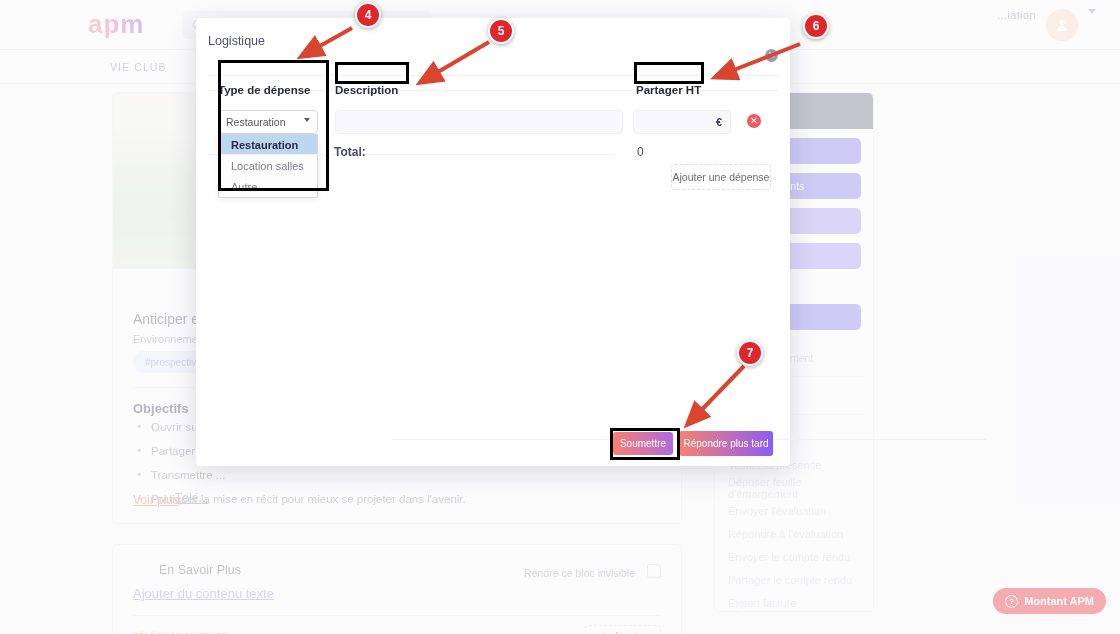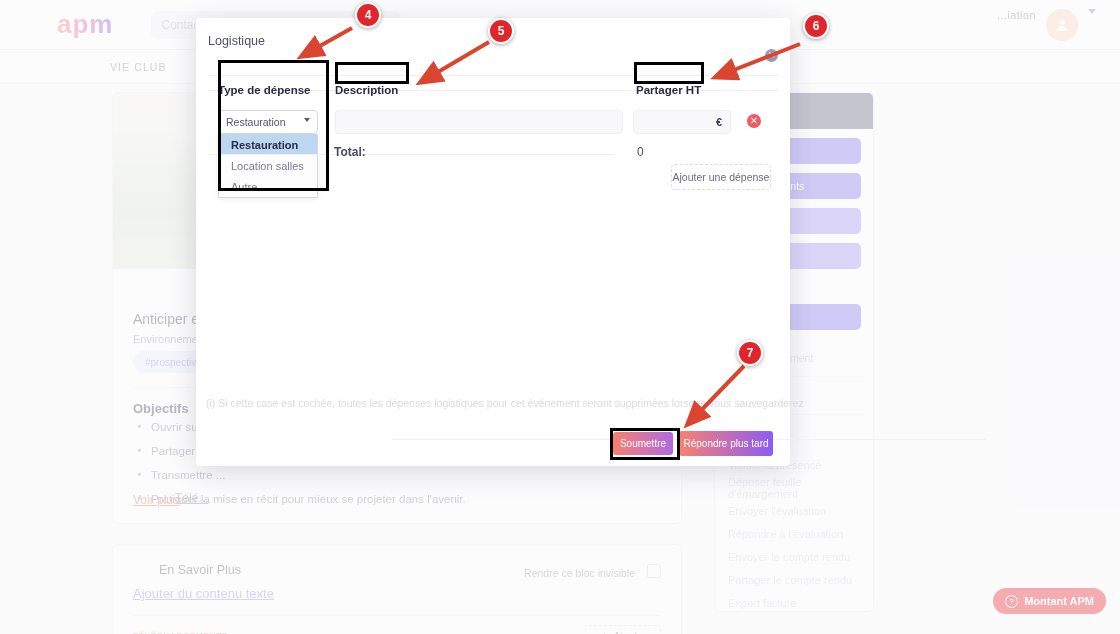--- a/index.html
+++ b/index.html
@@ -13,21 +13,21 @@
 
   
   .bg-layer { position:absolute; inset:0; }
 
   .topbar {
     position:absolute; left:0; top:0; width:1120px; height:50px;
     background:#ffffff; border-bottom:1px solid #ececf2;
     display:flex; align-items:center;
   }
   .logo {
-    margin-left:57px; font-size:26px; font-weight:700; letter-spacing:1px;
+    margin-left:88px; font-size:26px; font-weight:700; letter-spacing:1px;
     background: linear-gradient(90deg,#f98a7a 0%, #e86bb0 45%, #8b5cf6 100%);
     -webkit-background-clip:text; background-clip:text; color:transparent;
     font-family:"Liberation Sans", sans-serif;
   }
   .topsearch {
     margin-left:38px; width:250px; height:28px; border-radius:6px;
     background:#f4f4f8; color:#b9b9c6; font-size:12px;
     display:flex; align-items:center; padding:0 10px;
   }
   .top-right { margin-left:auto; display:flex; gap:10px; padding-right:24px; }
@@ -321,21 +321,20 @@
     </div>
 
     <div class="rowline"></div>
     <div class="foot-hr"></div>
   </div>
 
   <div class="total-lab">Total:</div>
   <div class="total-val">0</div>
   <div class="add-exp">Ajouter une dépense</div>
 
-  <div class="chk-hint">(i) Si cette case est cochée, toutes les dépenses logistiques pour cet événement seront supprimées lorsque vous sauvegarderez</div>
 
   <div class="btn-soumettre">Soumettre</div>
   <div class="btn-plustard">Répondre plus tard</div>
 
   <svg class="ann-svg">
     <defs>
       <marker id="ah" markerWidth="7" markerHeight="7" refX="5.4" refY="3" orient="auto">
         <path d="M0,0 L7,3 L0,6 z" fill="#d9452f"></path>
       </marker>
     </defs>

